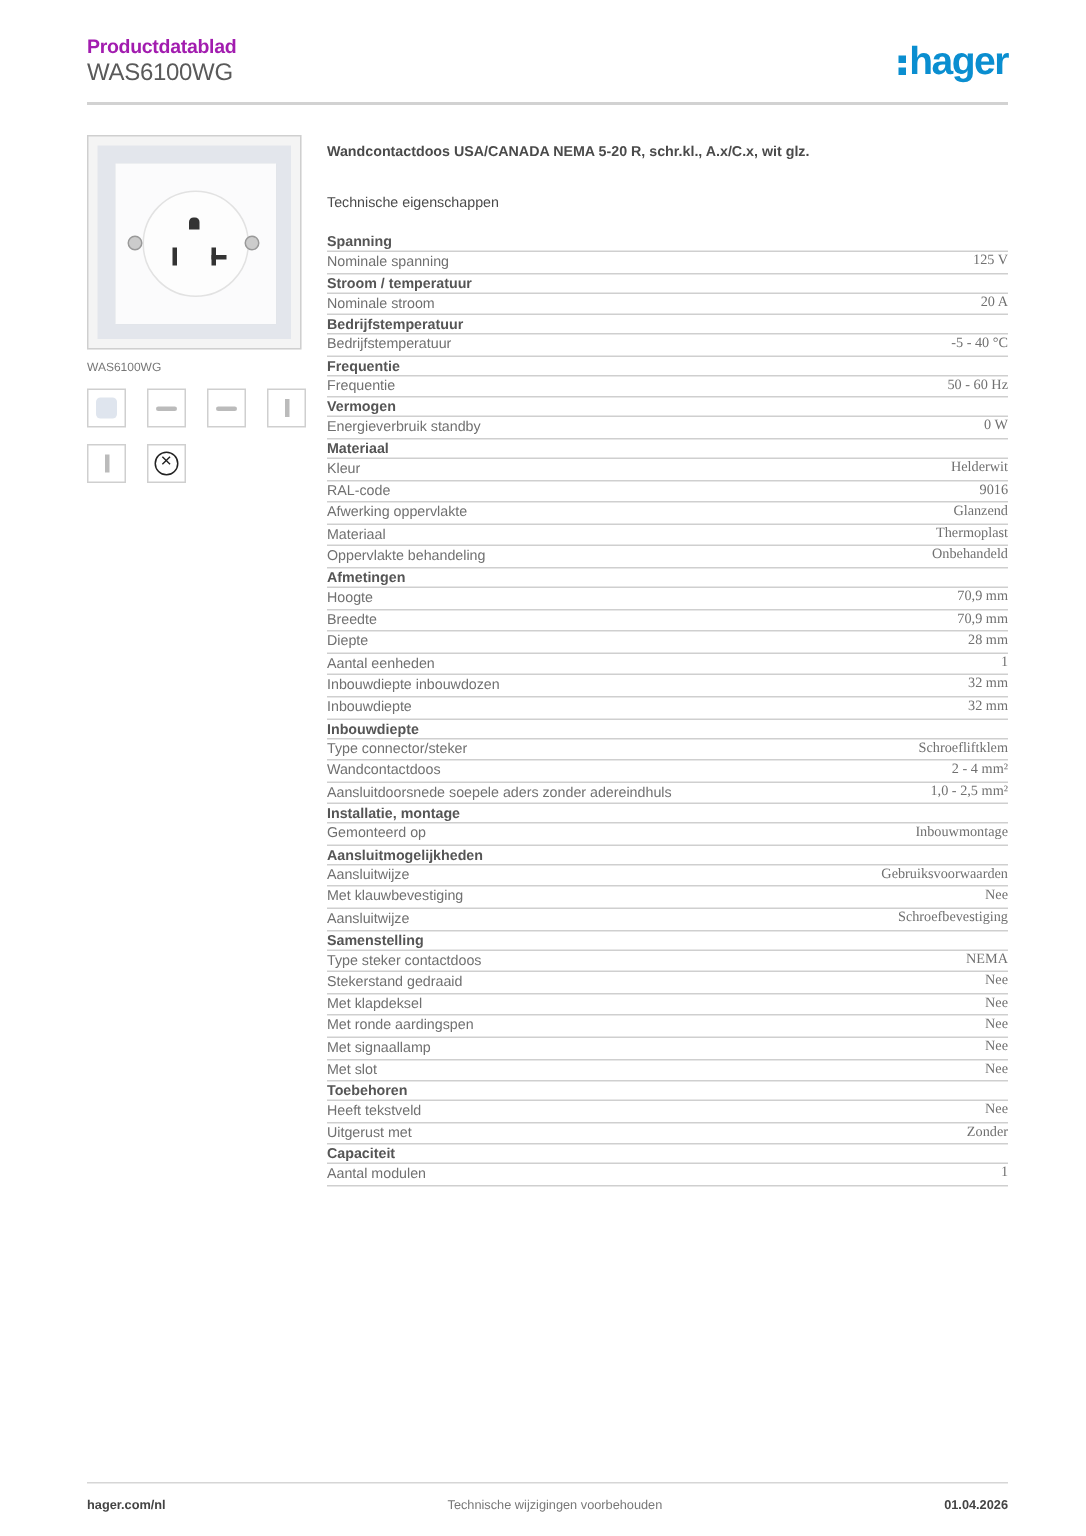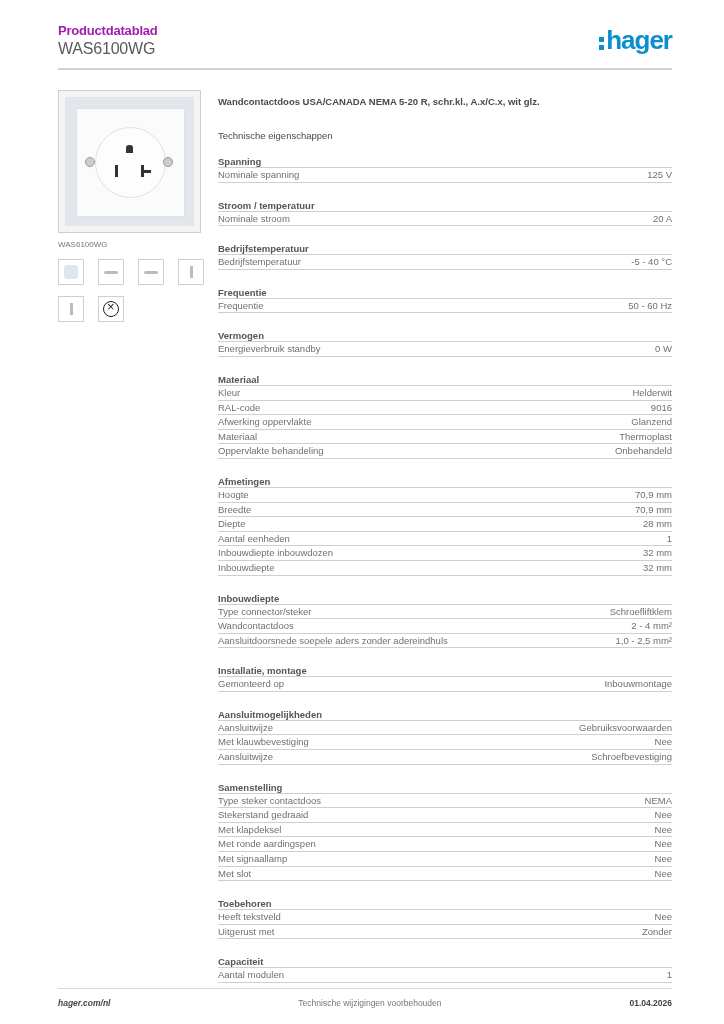--- a/index.html
+++ b/index.html
@@ -33,28 +33,28 @@
   .thumb { width: 26px; height: 26px; border: 1px solid #cfcfcf; background: #fff; position: relative; display: flex; align-items: center; justify-content: center; font-size: 10px; color: #999; }
   .thumb .g1 { width: 14px; height: 14px; background: #dfe5ee; border-radius: 3px; }
   .thumb .g2 { width: 14px; height: 3px; background: #bbb; border-radius: 2px; }
   .thumb .g4 { width: 3px; height: 12px; background: #bbb; }
   .thumb .g6 { width: 16px; height: 16px; border: 1.5px solid #222; border-radius: 50%; position: relative; }
   .thumb .g6::after { content: "×"; position: absolute; left: 3px; top: -3px; font-size: 13px; color: #222; }
 
   .right-col { position: absolute; left: 218px; top: 96px; width: 454px; }
   .product-desc { font-size: 9.5px; font-weight: bold; color: #4a4a4a; height: 34px; }
   .tech-heading { font-size: 9.5px; font-weight: normal; color: #4a4a4a; height: 25px; }
-  .group { margin-bottom: 16px; }
+  .group { margin-bottom: 0; }
   .group-title { font-size: 9.5px; font-weight: bold; color: #555; height: 13px; line-height: 13px; border-bottom: 1.5px solid #cfcfcf; }
   .row { display: flex; justify-content: space-between; font-size: 9.5px; color: #707070; height: 14.6px; line-height: 13.5px; border-bottom: 1.5px solid #cfcfcf; }
-  .row .v { text-align: right; }
+  .row .v { text-align: right; font-family: Liberation Serif, serif; }
 
   .footer-rule { position: absolute; left: 58px; right: 52px; top: 988px; height: 1px; background: #d6d6d6; }
   .footer { position: absolute; left: 58px; right: 52px; top: 998px; font-size: 8.5px; display: flex; justify-content: space-between; }
-  .footer .l { font-weight: bold; color: #444; font-style: italic; }
+  .footer .l { font-weight: bold; color: #444; }
   .footer .c { color: #777; }
   .footer .r { font-weight: bold; color: #444; }
 </style>
 </head>
 <body>
 
 <div class="header">
   <div class="doc-title">Productdatablad</div>
   <div class="doc-sub">WAS6100WG</div>
   <div class="logo"><span class="dots"></span><span>hager</span></div>

